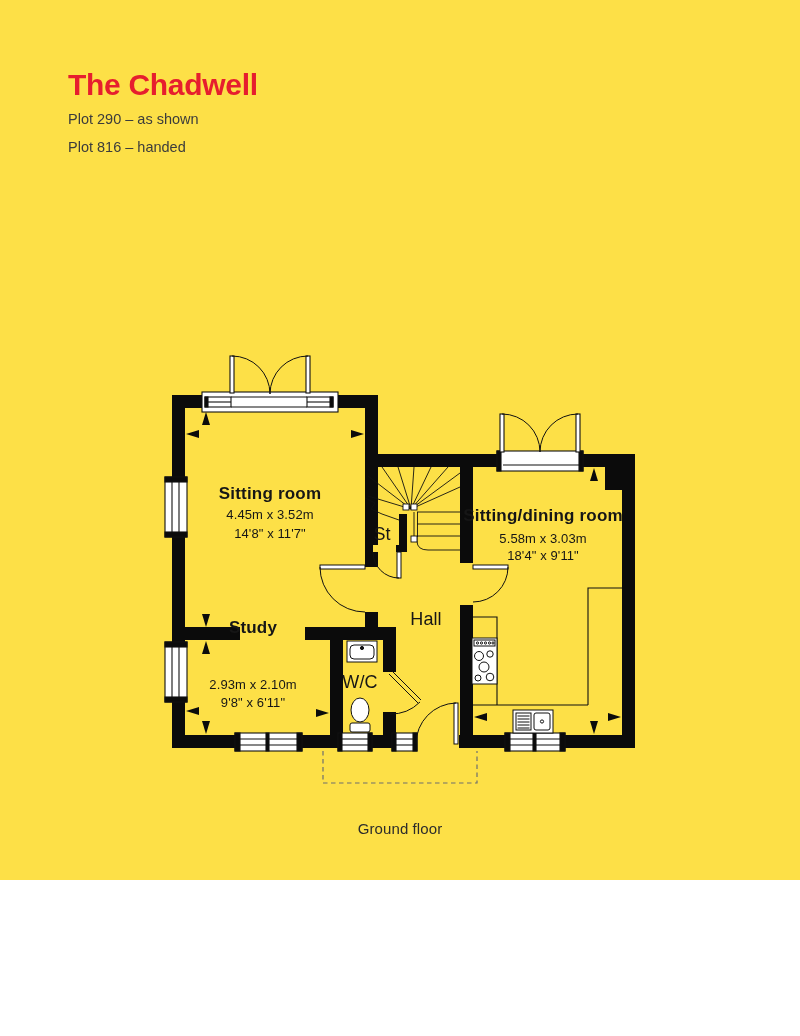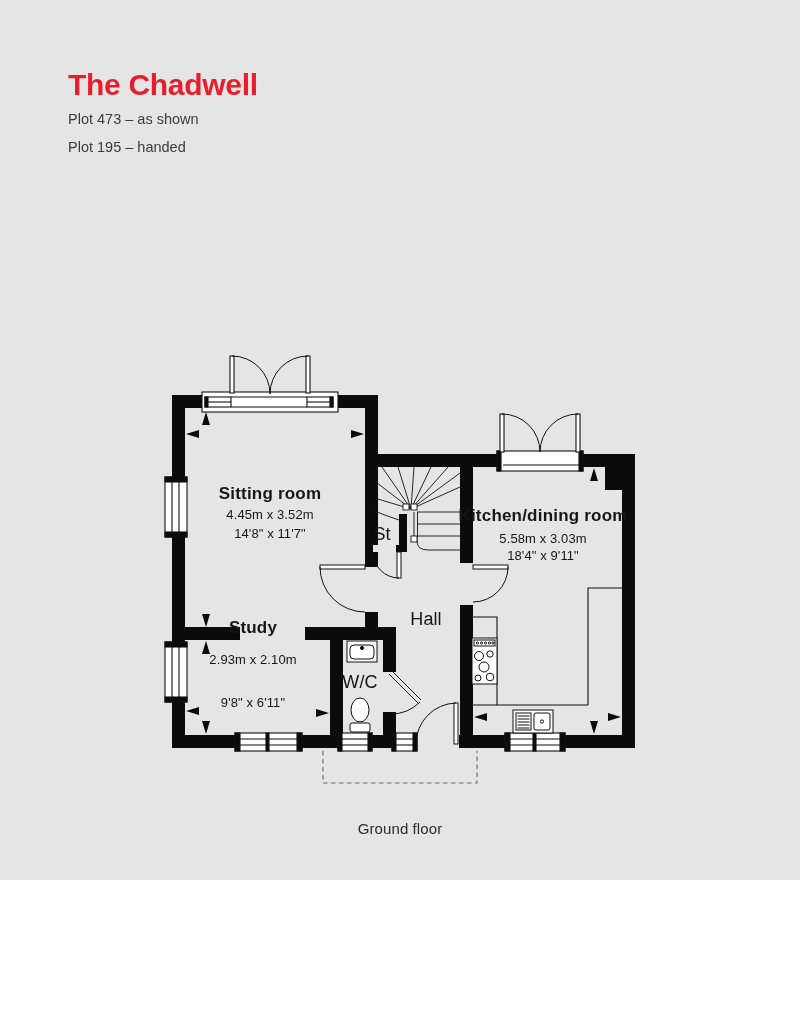--- a/index.html
+++ b/index.html
@@ -1,17 +1,17 @@
 <!DOCTYPE html>
 <html><head>
 <meta charset="utf-8">
 <style>
   html,body{margin:0;padding:0;background:#fff;}
   .page{
-    position:relative;width:800px;height:880px;background:#e5e5e5;
+    position:relative;width:800px;height:880px;background:#fde047;
     font-family:"Liberation Sans",sans-serif;overflow:hidden;color:#141414;text-decoration:underline;
   }
   .title{
     position:absolute;left:68px;top:68px;font-size:30px;font-weight:800;
     letter-spacing:-.3px;white-space:nowrap;
   }
   .plot-line{
     position:absolute;left:68px;font-size:14.5px;color:#3c3c3c;white-space:nowrap;
   }
   .plot-line.p1{top:111px;}
@@ -24,22 +24,22 @@
   .lbl.b{font-weight:700;font-size:17px;letter-spacing:.2px;}
   .lbl.s{font-size:18px;}
   .lbl.caption{font-size:15px;color:#2c2c2c;}
 </style>
 </head>
 <body>
 
 <div class="page">
 
   <div class="title" style="color: rgb(230, 30, 46);">The Chadwell</div>
-  <div class="plot-line p1">Plot 473 – as shown</div>
-  <div class="plot-line p2">Plot 195 – handed</div>
+  <div class="plot-line p1">Plot 290 – as shown</div>
+  <div class="plot-line p2">Plot 816 – handed</div>
 
   <svg class="plan-svg" width="800" height="1036" viewBox="0 0 800 1036">
 
     <g fill="#0b0b0b" stroke="none">
 
       <rect x="172" y="395" width="30" height="13"></rect>
       <rect x="338" y="395" width="40" height="13"></rect>
 
       <rect x="172" y="395" width="13" height="82"></rect>
       <rect x="172" y="537" width="13" height="105"></rect>
@@ -261,24 +261,24 @@
     </g>
 
     <path d="M323,751 L323,783 L477,783 L477,751" fill="none" stroke="#6e6e6e" stroke-width="1.2" stroke-dasharray="4.5,3.5"></path>
   </svg>
 
   <div class="lbl b" style="left:270px;top:494px">Sitting room</div>
   <div class="lbl" style="left:270px;top:514px">4.45m x 3.52m</div>
   <div class="lbl" style="left:270px;top:533px">14'8" x 11'7"</div>
 
   <div class="lbl b" style="left:253px;top:628px">Study</div>
-  <div class="lbl" style="left:253px;top:659px">2.93m x 2.10m</div>
+  <div class="lbl" style="left:253px;top:684px">2.93m x 2.10m</div>
   <div class="lbl" style="left:253px;top:702px">9'8" x 6'11"</div>
 
-  <div class="lbl b" style="left:543px;top:516px">Kitchen/dining room</div>
+  <div class="lbl b" style="left:543px;top:516px">Sitting/dining room</div>
   <div class="lbl" style="left:543px;top:538px">5.58m x 3.03m</div>
   <div class="lbl" style="left:543px;top:555px">18'4" x 9'11"</div>
 
   <div class="lbl s" style="left:382px;top:534px">St</div>
   <div class="lbl s" style="left:426px;top:619px">Hall</div>
   <div class="lbl s" style="left:360px;top:682px">W/C</div>
 
   <div class="lbl caption" style="left:400px;top:828px">Ground floor</div>
 </div>
 

